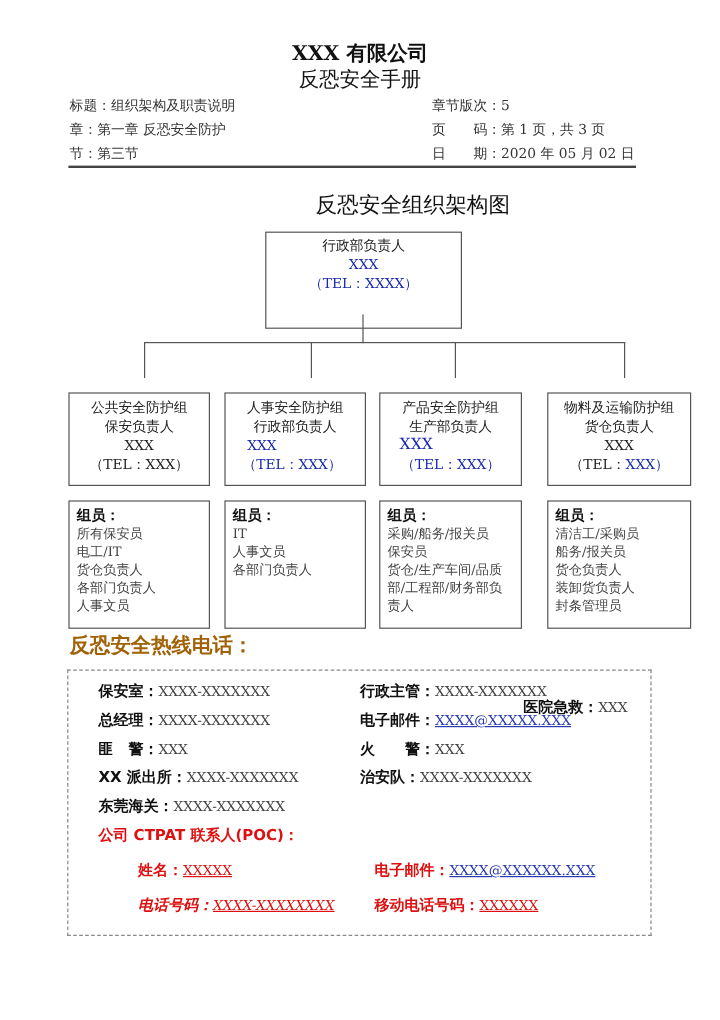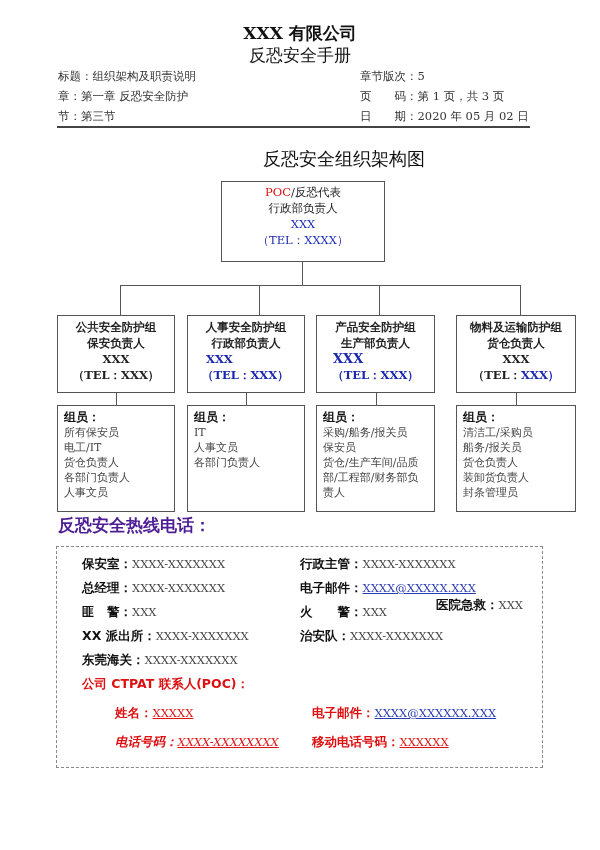--- a/index.html
+++ b/index.html
@@ -1,40 +1,40 @@
 <!DOCTYPE html>
 <html><head>
 <meta charset="utf-8">
 <style>
   html, body { margin: 0; padding: 0; background: #ffffff; }
   body { width: 600px; height: 850px; position: relative; overflow: hidden;
          font-family: "DejaVu Serif", "Liberation Serif", serif; color: #222; }
-  .abs { position: absolute; }
+  .abs { position: absolute; margin-top: 12px; }
   .company { left: 0; width: 600px; top: 22px; text-align: center; font-size: 17px; font-weight: bold; color: #111; line-height: 22px; }
   .manual { left: 0; width: 600px; top: 44px; text-align: center; font-size: 17px; color: #111; line-height: 22px; font-family: "DejaVu Sans", sans-serif; }
   .meta { font-size: 11.5px; color: #333; line-height: 20px; }
   .meta-l { left: 58px; top: 66px; }
   .meta-r { left: 360px; top: 66px; }
   .meta .row { height: 20px; white-space: nowrap; }
   .rule { left: 57px; top: 126px; width: 473px; height: 2px; background: #444; }
 
   .chart-title { left: 0; width: 600px; top: 147px; text-align: center; font-size: 18px; color: #111; font-family: "DejaVu Sans", sans-serif; padding-left: 44px; }
 
   .box { border: 1.3px solid #555; background: #fff; box-sizing: border-box; }
   .topbox { left: 221px; top: 181px; width: 164px; height: 81px; text-align: center; font-size: 11.5px; line-height: 16px; padding-top: 2px; }
   .red { color: #d11; }
   .blue { color: #1a28b0; }
 
   .line { background: #555; position: absolute; }
 
-  .gbox { top: 315px; height: 78px; text-align: center; font-size: 11.5px; line-height: 16px; font-weight: bold; padding-top: 3px; }
+  .gbox { top: 315px; height: 78px; text-align: center; font-size: 11.5px; line-height: 16px; font-weight: normal; padding-top: 3px; }
   .mbox { top: 405px; height: 107px; font-size: 11px; line-height: 15px; padding: 4px 6px; color: #444; }
   .mbox .mh { font-weight: bold; color: #111; font-size: 12px; }
 
-  .hot-title { left: 58px; top: 514px; font-size: 17px; font-weight: bold; color: #4c1d95; font-family: "DejaVu Sans", sans-serif; }
+  .hot-title { left: 58px; top: 514px; font-size: 17px; font-weight: bold; color: #a16207; font-family: "DejaVu Sans", sans-serif; }
   .hotbox { left: 56px; top: 546px; width: 487px; height: 222px; border: 1.2px dashed #888; box-sizing: border-box; }
   .hl { font-size: 12.5px; color: #222; white-space: nowrap; line-height: 18px; }
   .hl .k { font-weight: bold; font-family: "DejaVu Sans", sans-serif; color: #111; }
   .hl .v { color: #444; font-size: 11.5px; }
   .hl .link { color: #2a3ab0; text-decoration: underline; font-size: 11.5px; }
   .hl.red .k { color: #d11; }
   .hl .rv { color: #d11; text-decoration: underline; font-size: 11.5px; }
 </style>
 </head>
 <body>
@@ -50,21 +50,20 @@
 <div class="abs meta meta-r">
   <div class="row"><span>章节版次：</span><span>5</span></div>
   <div class="row"><span>页　　码：</span><span>第 1 页，共 3 页</span></div>
   <div class="row"><span>日　　期：</span><span>2020 年 05 月 02 日</span></div>
 </div>
 <div class="abs rule"></div>
 
 <div class="abs chart-title">反恐安全组织架构图</div>
 
 <div class="abs box topbox">
-  <div><span class="red">POC</span><span>/反恐代表</span></div>
   <div>行政部负责人</div>
   <div class="blue">XXX</div>
   <div class="blue">（TEL：XXXX）</div>
 </div>
 
 <div class="line" style="left:302px; top:262px; width:1.3px; height:24px;"></div>
 <div class="line" style="left:120px; top:285px; width:401px; height:1.3px;"></div>
 <div class="line" style="left:120px; top:285px; width:1.3px; height:30px;"></div>
 <div class="line" style="left:259px; top:285px; width:1.3px; height:30px;"></div>
 <div class="line" style="left:379px; top:285px; width:1.3px; height:30px;"></div>
@@ -134,21 +133,21 @@
 <div class="abs hotbox"></div>
 
 <div class="abs hl" style="left:82px; top:555px;"><span class="k">保安室：</span><span class="v">XXXX-XXXXXXX</span></div>
 <div class="abs hl" style="left:300px; top:555px;"><span class="k">行政主管：</span><span class="v">XXXX-XXXXXXX</span></div>
 
 <div class="abs hl" style="left:82px; top:579px;"><span class="k">总经理：</span><span class="v">XXXX-XXXXXXX</span></div>
 <div class="abs hl" style="left:300px; top:579px;"><span class="k">电子邮件：</span><span class="link">XXXX@XXXXX.XXX</span></div>
 
 <div class="abs hl" style="left:82px; top:603px;"><span class="k">匪　警：</span><span class="v">XXX</span></div>
 <div class="abs hl" style="left:300px; top:603px;"><span class="k">火　　警：</span><span class="v">XXX</span></div>
-<div class="abs hl" style="left:436px; top:596px;text-align:center;"><span class="k">医院急救：</span><span class="v">XXX</span></div>
+<div class="abs hl" style="left:436px; top:568px;text-align:center;"><span class="k">医院急救：</span><span class="v">XXX</span></div>
 
 <div class="abs hl" style="left:82px; top:627px;"><span class="k">XX 派出所：</span><span class="v">XXXX-XXXXXXX</span></div>
 <div class="abs hl" style="left:300px; top:627px;"><span class="k">治安队：</span><span class="v">XXXX-XXXXXXX</span></div>
 
 <div class="abs hl" style="left:82px; top:651px;"><span class="k">东莞海关：</span><span class="v">XXXX-XXXXXXX</span></div>
 
 <div class="abs hl red" style="left:82px; top:675px;"><span class="k">公司 CTPAT 联系人(POC)：</span></div>
 
 <div class="abs hl red" style="left:115px; top:704px;"><span class="k">姓名：</span><span class="rv">XXXXX</span></div>
 <div class="abs hl red" style="left:312px; top:704px;"><span class="k">电子邮件：</span><span class="link">XXXX@XXXXXX.XXX</span></div>

